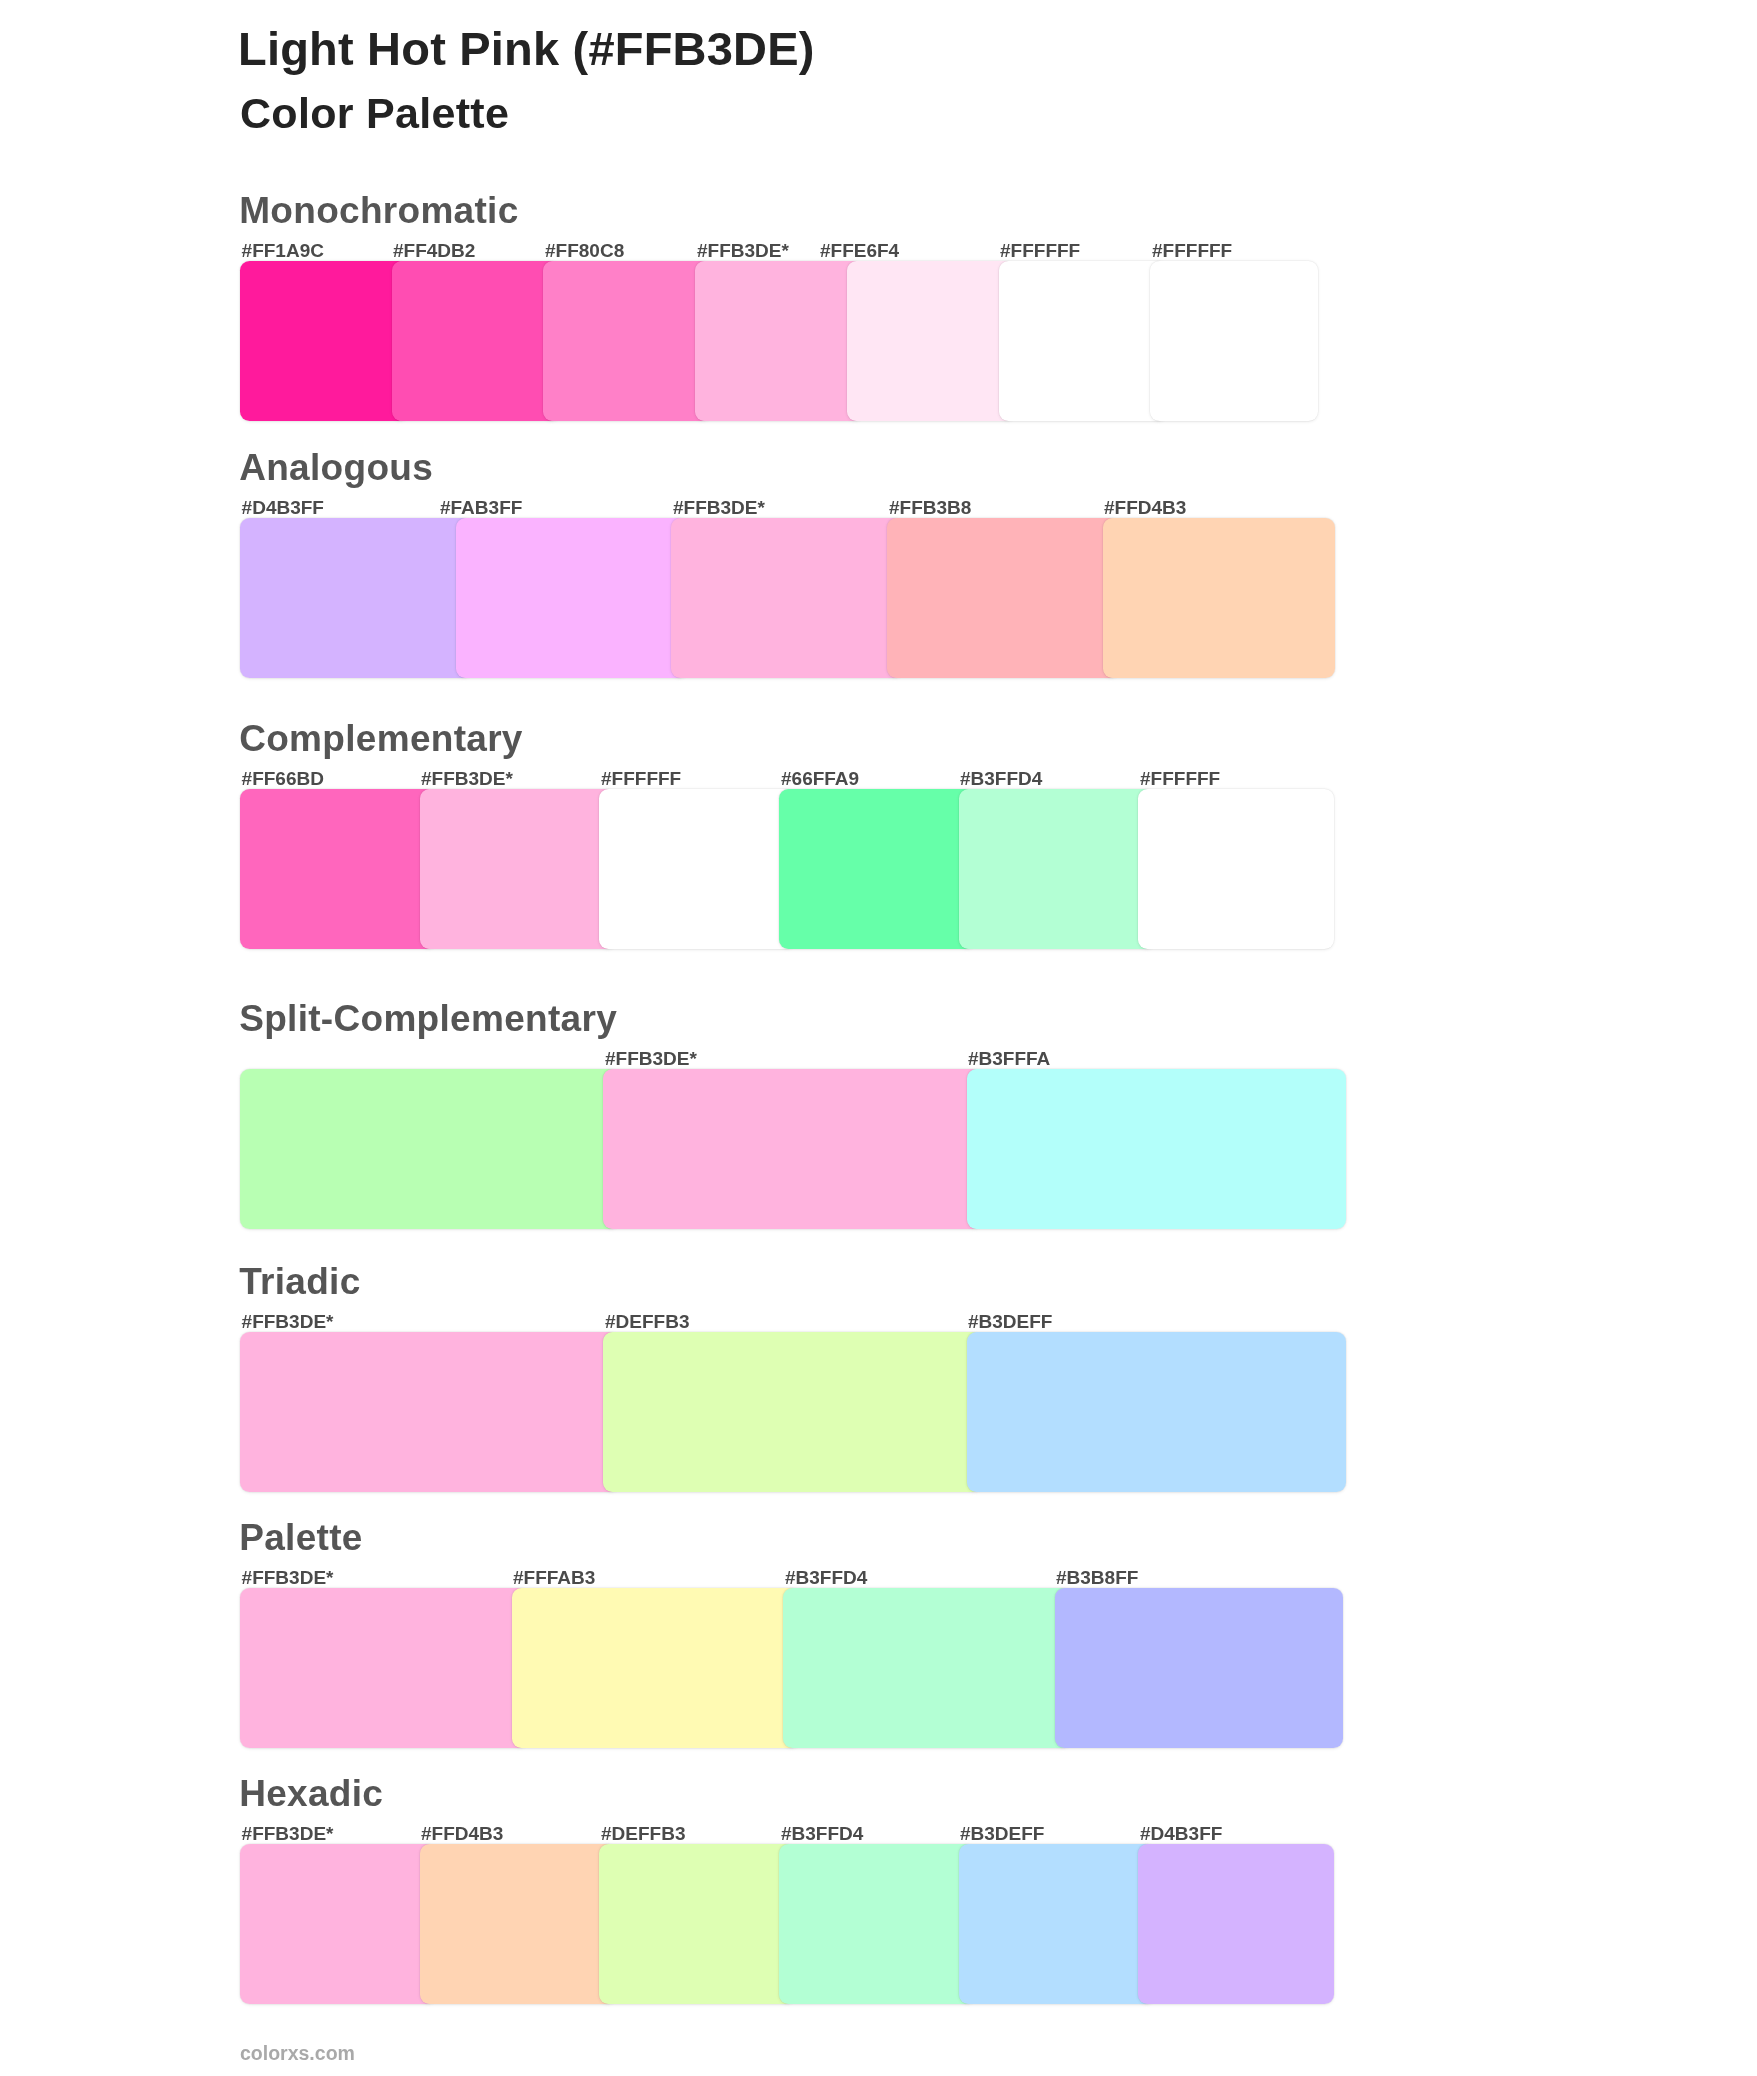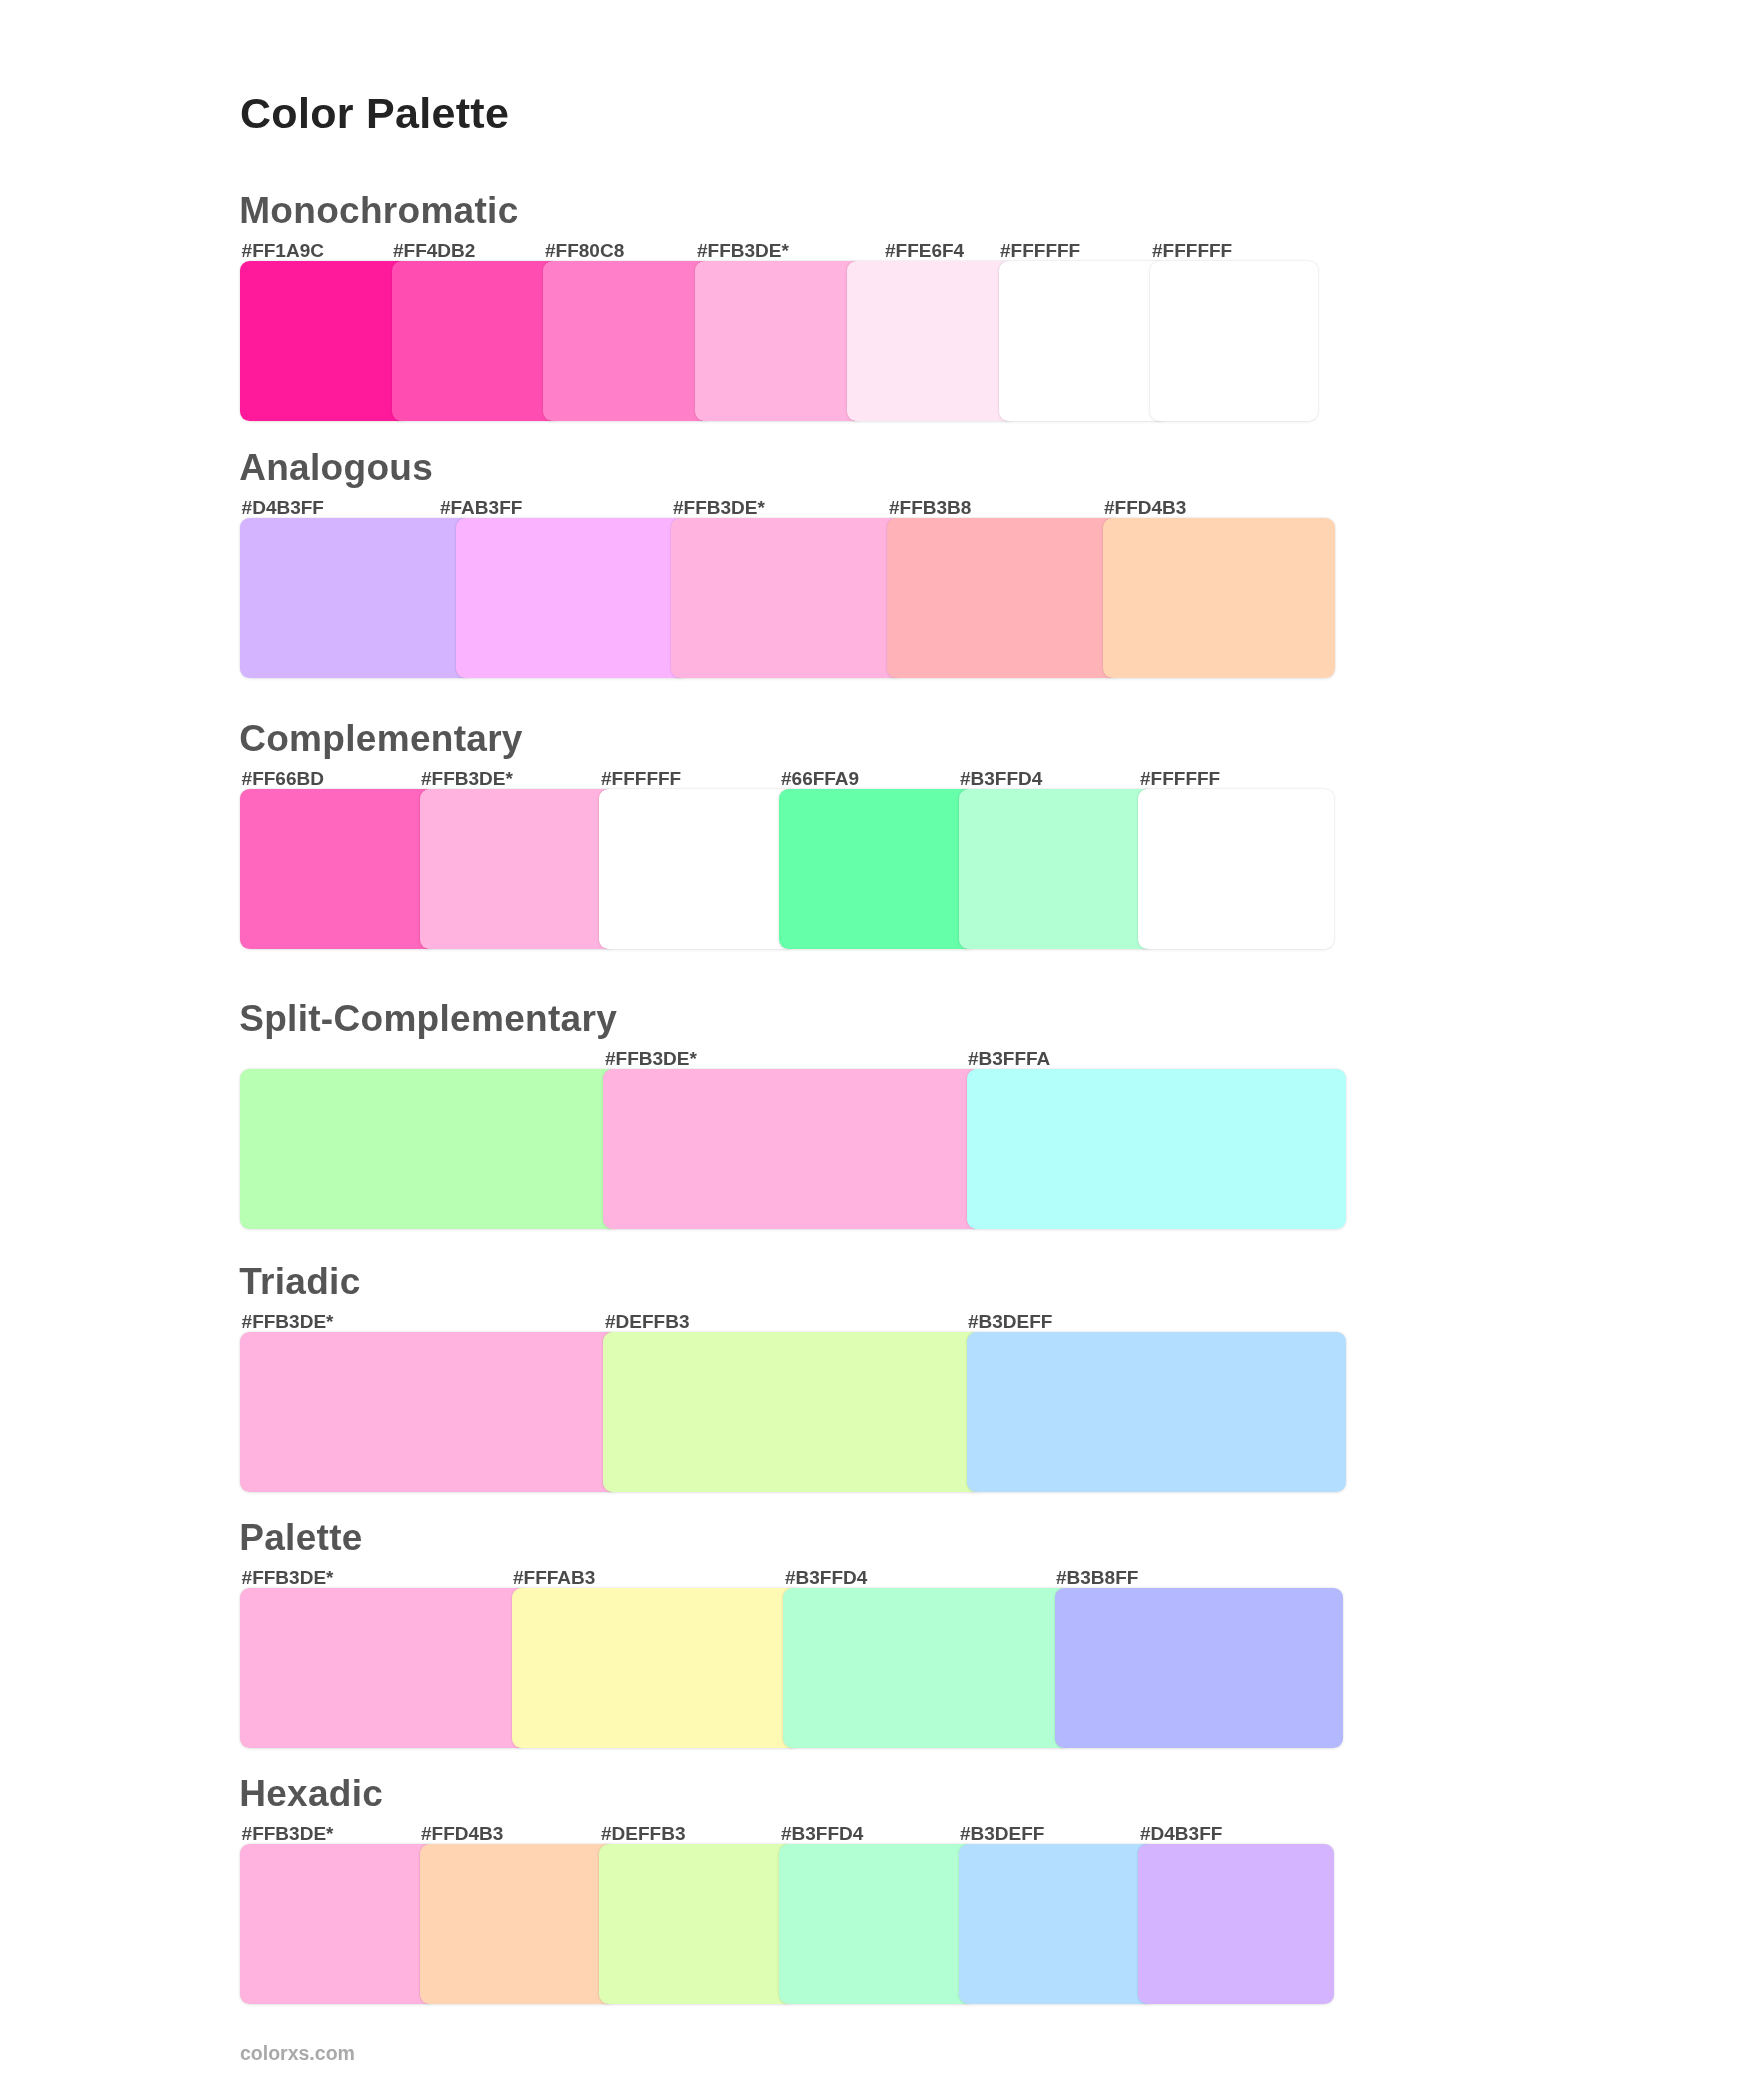--- a/index.html
+++ b/index.html
@@ -52,35 +52,36 @@
     position:absolute;left:240px;top:2044px;
     font-size:19.5px;font-weight:bold;color:#a9a9a9;
     line-height:1;white-space:nowrap;
   }
 </style>
 </head>
 <body>
 
 <div class="page">
 
+  <div class="h1 h1-a">Light Hot Pink (#FFB3DE)</div>
   <div class="h1 h1-b">Color Palette</div>
 
   <div class="section s0">
     <div class="sec-title">Monochromatic</div>
     <div class="swatch-row" style="width: 1078px;">
         <div class="sw" style="left: 0px; width: 168px; z-index: 1; background: rgb(255, 26, 156);"></div>
         <div class="sw-label" style="left: 1.6px;">#FF1A9C</div>
         <div class="sw" style="left: 152px; width: 168px; z-index: 2; background: rgb(255, 77, 178);"></div>
         <div class="sw-label" style="left: 153px;">#FF4DB2</div>
         <div class="sw" style="left: 303px; width: 168px; z-index: 3; background: rgb(255, 128, 200);"></div>
         <div class="sw-label" style="left: 305px;">#FF80C8</div>
         <div class="sw" style="left: 455px; width: 168px; z-index: 4; background: rgb(255, 179, 222);"></div>
         <div class="sw-label" style="left: 457px;">#FFB3DE*</div>
         <div class="sw" style="left: 607px; width: 168px; z-index: 5; background: rgb(255, 230, 244);"></div>
-        <div class="sw-label" style="left: 645px;">#FFE6F4</div>
+        <div class="sw-label" style="left: 580px;">#FFE6F4</div>
         <div class="sw" style="left: 759px; width: 168px; z-index: 6; background: rgb(255, 255, 255);"></div>
         <div class="sw-label" style="left: 760px;">#FFFFFF</div>
         <div class="sw" style="left: 910px; width: 168px; z-index: 7; background: rgb(255, 255, 255);"></div>
         <div class="sw-label" style="left: 912px;">#FFFFFF</div>
       </div>
   </div>
 
   <div class="section s1">
     <div class="sec-title">Analogous</div>
     <div class="swatch-row" style="width: 1094px;">

